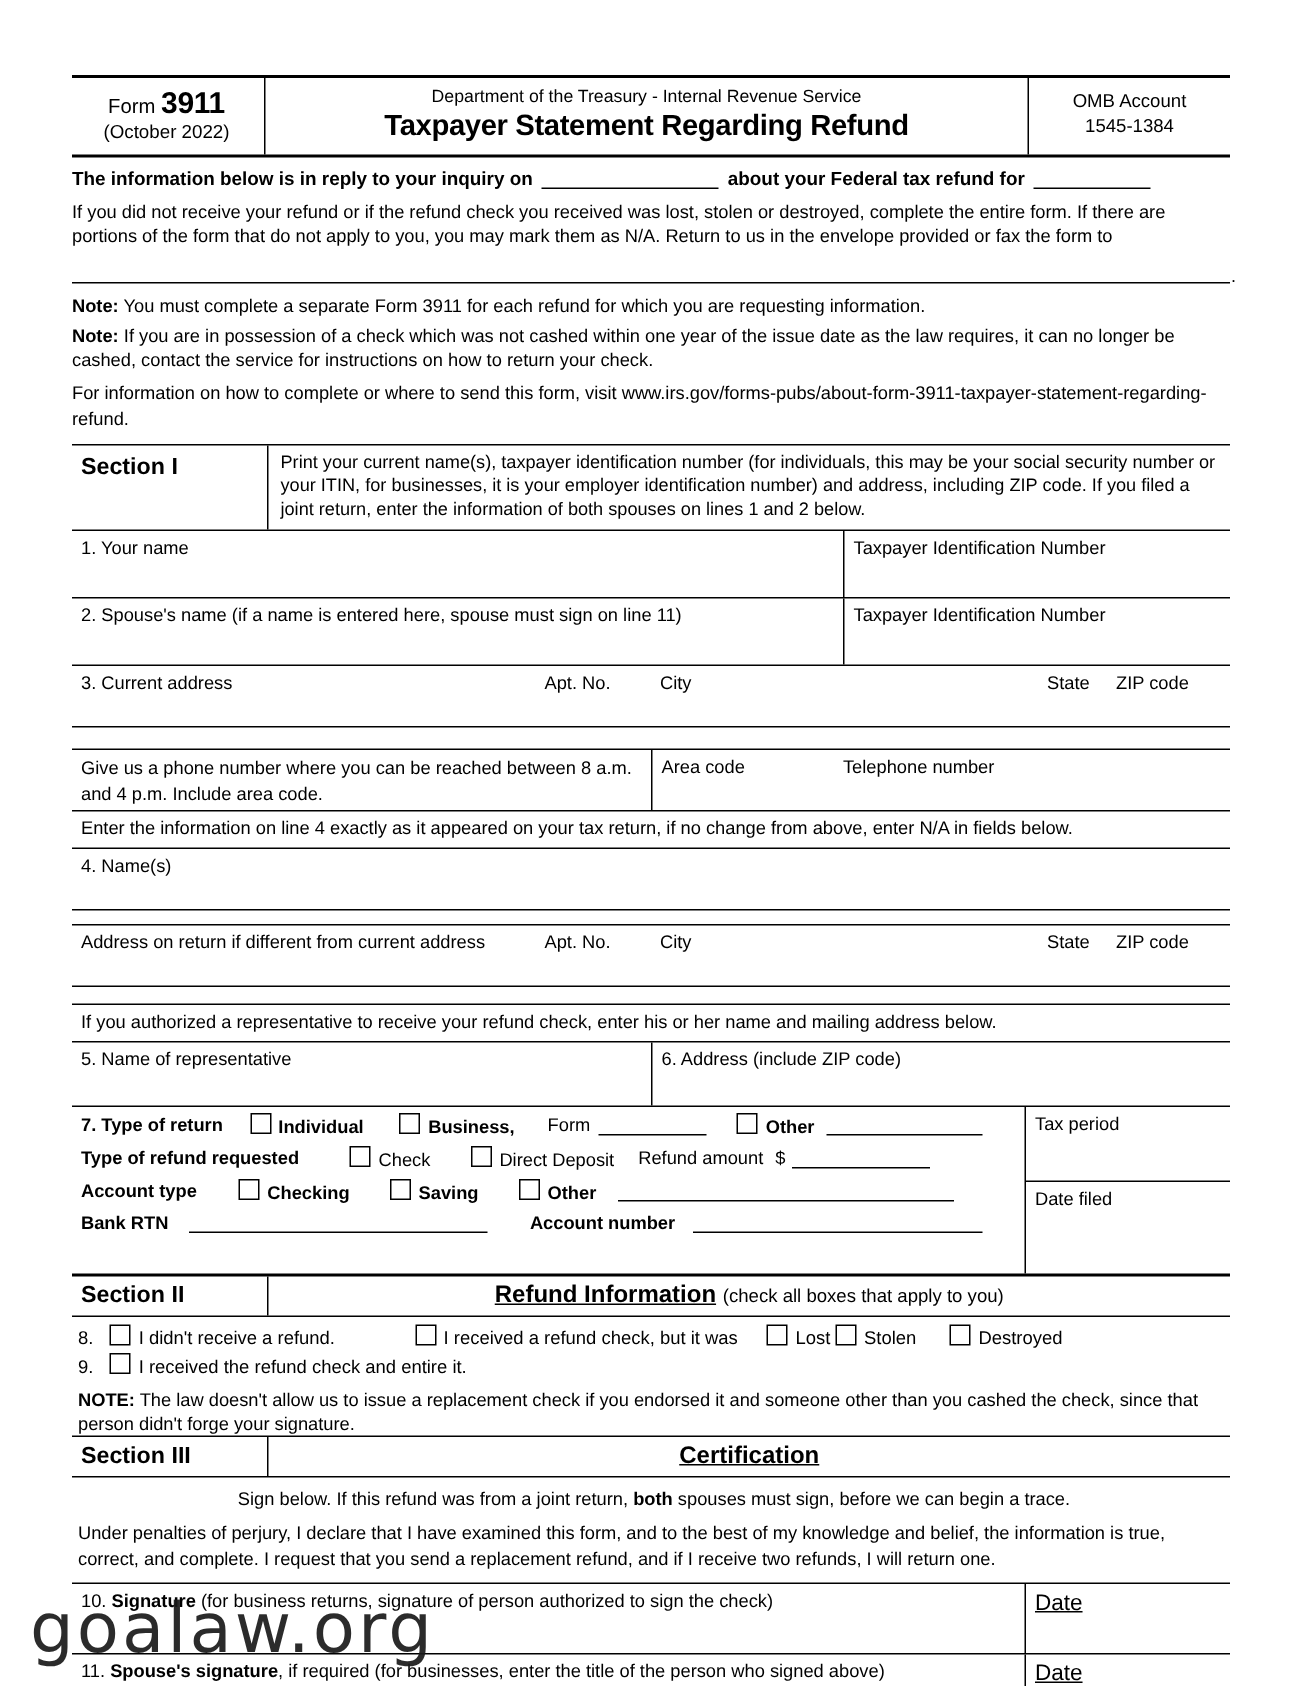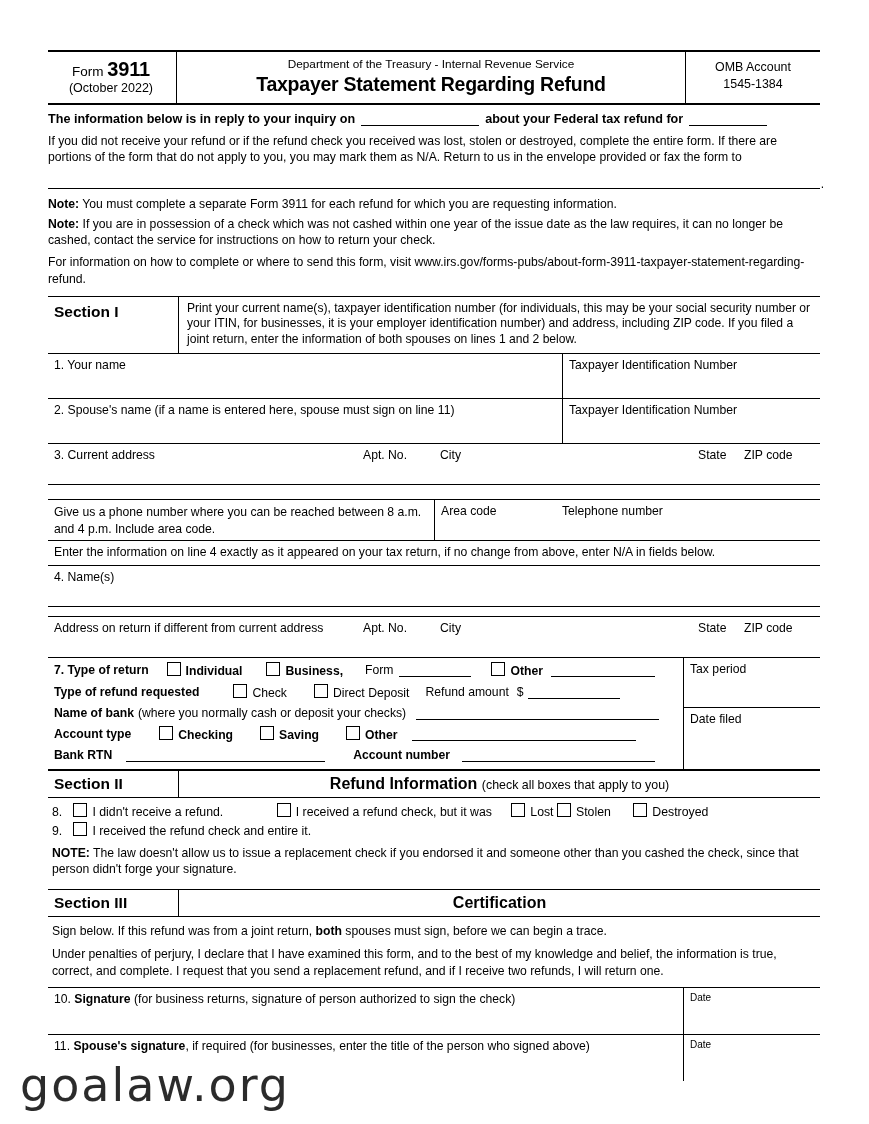--- a/index.html
+++ b/index.html
@@ -38,21 +38,21 @@
 
   
   .secbar{display:flex;border-top:1.8px solid #000;border-bottom:1.8px solid #000;}
   .secbar .lab{width:130px;padding:6px 0 6px 6px;font-size:15.5px;font-weight:bold;box-sizing:border-box;}
   .secbar .body{flex:1;border-left:1.4px solid #000;padding:4px 6px 5px 8px;box-sizing:border-box;}
   .sec1-text{font-size:12.1px;line-height:1.31;}
 
   .secbar2{display:flex;border-top:1.8px solid #000;border-bottom:1.8px solid #000;}
   .secbar2 .lab{width:130px;padding:4px 0 4px 6px;font-size:15.5px;font-weight:bold;box-sizing:border-box;}
   .secbar2 .body{flex:1;border-left:1.4px solid #000;padding:4px 6px;text-align:center;box-sizing:border-box;}
-  .secbar2 .body .big{font-size:16px;font-weight:bold;}
+  .secbar2 .body .big{font-size:16px;font-weight:bold;text-decoration:underline;}
   .secbar2 .body .sm{font-size:12.4px;}
 
   
   .row{display:flex;border-bottom:1.5px solid #000;}
   .row .cell{padding:4px 0 0 6px;box-sizing:border-box;font-size:12.2px;}
   .h44{height:44px;}
   .h40{height:40px;}
   .h24{height:24px;}
 
   .lbl{font-size:12.2px;}
@@ -74,21 +74,21 @@
   .b7line.last{margin-bottom:2px;}
   .b7line b{font-weight:bold;}
 
   
   .s2line{font-size:12.3px;padding:5px 0 0 4px;white-space:nowrap;}
   .s2line .num{display:inline-block;width:18px;}
 
   
   .sigrow{display:flex;border-bottom:1.6px solid #000;}
   .sigrow .main{flex:1;padding:4px 0 0 6px;font-size:12.2px;box-sizing:border-box;}
-  .sigrow .date{width:137px;padding:4px 0 0 6px;font-size:10px;box-sizing:border-box;}
+  .sigrow .date{width:137px;padding:4px 0 0 6px;font-size:15px;box-sizing:border-box;text-decoration:underline;}
 
   .watermark{
     position:absolute;left:20px;top:1058px;
     font-size:46px;color:#1a1a1a;opacity:.92;
     font-family:"DejaVu Sans", sans-serif;
     letter-spacing:2px;pointer-events:none;
   }
 </style>
 </head>
 <body>
@@ -193,21 +193,35 @@
     </div>
 
     <div class="addr-row" style="height:40px;margin-top:9px;border-top:1.5px solid #000;">
       <span style="left:6px;">Address on return if different from current address</span>
       <span style="left:315px;">Apt. No.</span>
       <span style="left:392px;">City</span>
       <span style="left:650px;">State</span>
       <span style="left:696px;">ZIP code</span>
     </div>
 
-
+    <div class="row h24" style="border-top:1.5px solid #000;margin-top:11px;">
+      <div class="cell" style="flex:1;">
+        <span class="lbl">If you authorized a representative to receive your refund check, enter his or her name and mailing address below.</span>
+      </div>
+    </div>
+
+    <div class="row" style="height:42px;border-bottom:1.7px solid #000;">
+      <div class="cell" style="width:386px;">
+        <span class="lbl">5. Name of representative</span>
+      </div>
+      <div class="cell vline" style="flex:1;">
+        <span class="lbl">6. Address</span>
+        <span class="lbl par">(include ZIP code)</span>
+      </div>
+    </div>
 
     <div class="b7">
       <div class="left">
 
         <div class="b7line">
           <b>7. Type of return</b>
           <span style="margin-left:18px;">
             <span class="cb"></span><b>Individual</b>
           </span>
           <span style="margin-left:24px;">
@@ -227,25 +241,20 @@
             <span class="cb"></span><span>Check</span>
           </span>
           <span style="margin-left:27px;">
             <span class="cb"></span><span>Direct Deposit</span>
           </span>
           <span style="margin-left:16px;">Refund amount</span>
           <span style="margin-left:8px;">$</span>
           <span class="ul" style="width:92px;margin-left:4px;"></span>
         </div>
 
-        <div class="b7line">
-          <b>Name of bank</b>
-          <span class="lbl par" style="margin-left:4px;">(where you normally cash or deposit your checks)</span>
-          <span class="ul" style="width:243px;margin-left:10px;"></span>
-        </div>
 
         <div class="b7line">
           <b>Account type</b>
           <span style="margin-left:28px;">
             <span class="cb"></span><b>Checking</b>
           </span>
           <span style="margin-left:27px;">
             <span class="cb"></span><b>Saving</b>
           </span>
           <span style="margin-left:27px;">
@@ -299,33 +308,33 @@
       </span>
     </div>
 
     <div class="s2line" style="padding-top:3px;">
       <span class="num">9.</span>
       <span>
         <span class="cb"></span><span>I received the refund check and entire it.</span>
       </span>
     </div>
 
-    <div class="para" style="margin-top:7px;margin-bottom:12px;padding-left:4px;">
+    <div class="para" style="margin-top:7px;margin-bottom:0;padding-left:4px;">
       <b>NOTE:</b>
       <span>The law doesn't allow us to issue a replacement check if you endorsed it and someone other than you cashed the check, since that person didn't forge your signature.</span>
     </div>
 
     <div class="secbar2">
       <div class="lab">Section III</div>
       <div class="body">
         <span class="big">Certification</span>
       </div>
     </div>
 
-    <div class="para" style="margin-top:6px;padding-left:4px;">
+    <div class="para" style="margin-top:6px;padding-left:4px;text-align:center;">
       <span>Sign below. If this refund was from a joint return,</span>
       <b>both</b>
       <span>spouses must sign, before we can begin a trace.</span>
     </div>
 
     <div class="para" style="margin-top:7px;margin-bottom:8px;padding-left:4px;">Under penalties of perjury, I declare that I have examined this form, and to the best of my knowledge and belief, the information is true, correct, and complete. I request that you send a replacement refund, and if I receive two refunds, I will return one.</div>
 
     <div class="sigrow" style="border-top:1.6px solid #000;height:46px;">
       <div class="main">
         <span>10.</span>

